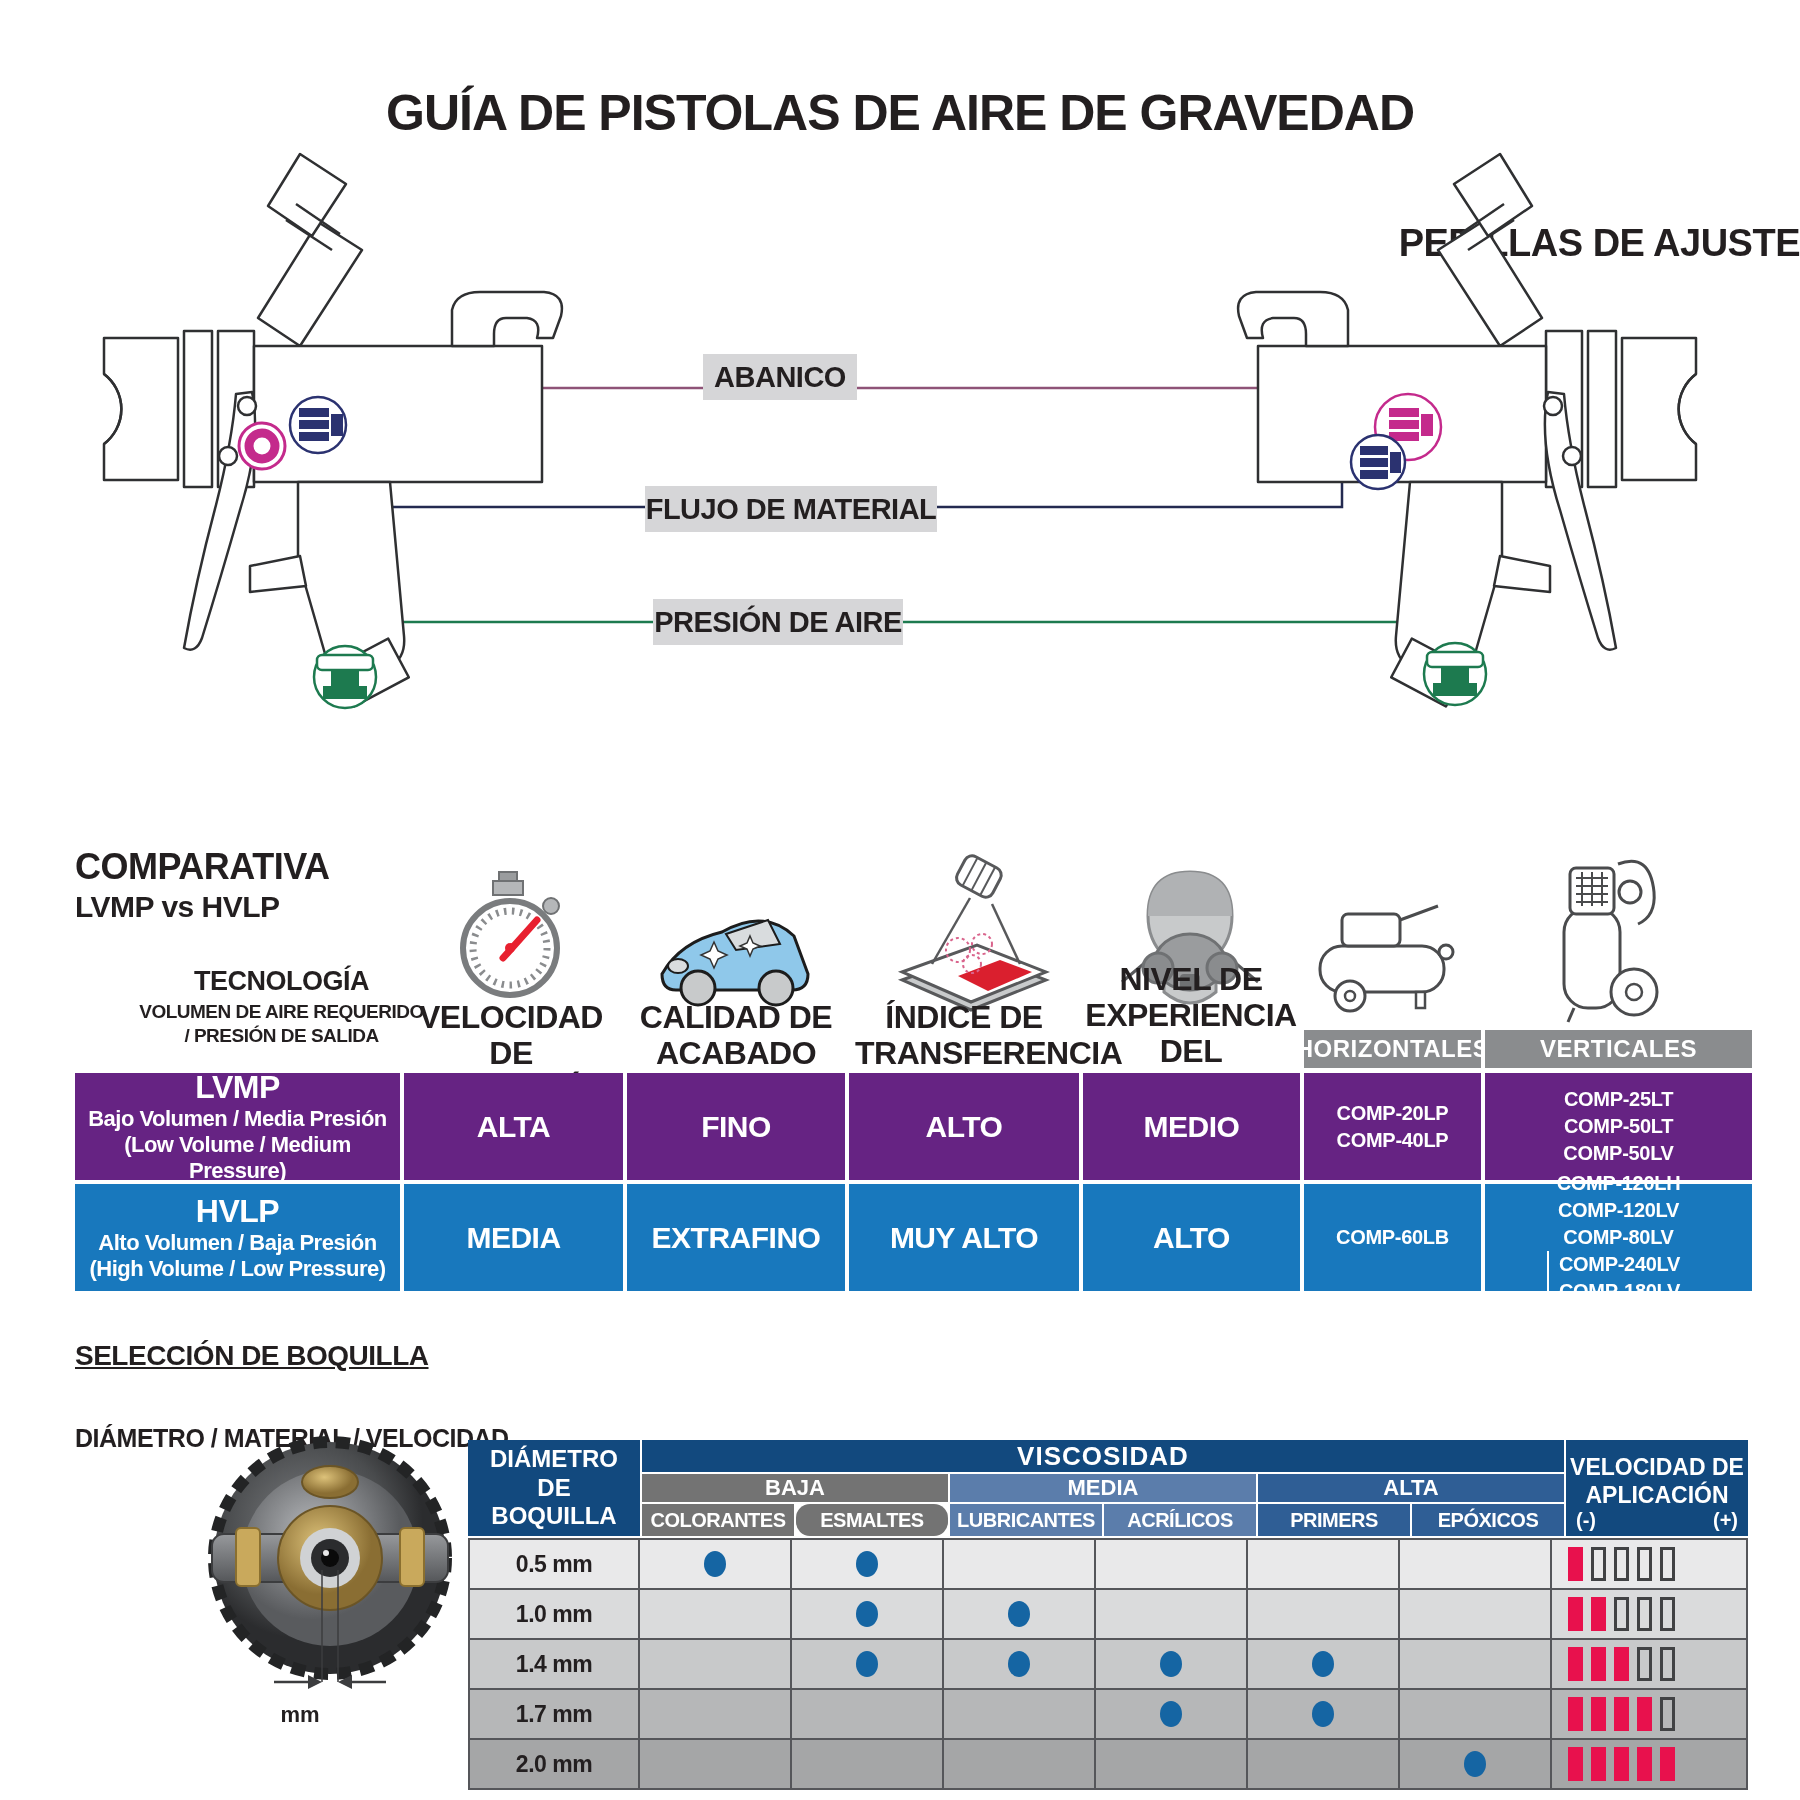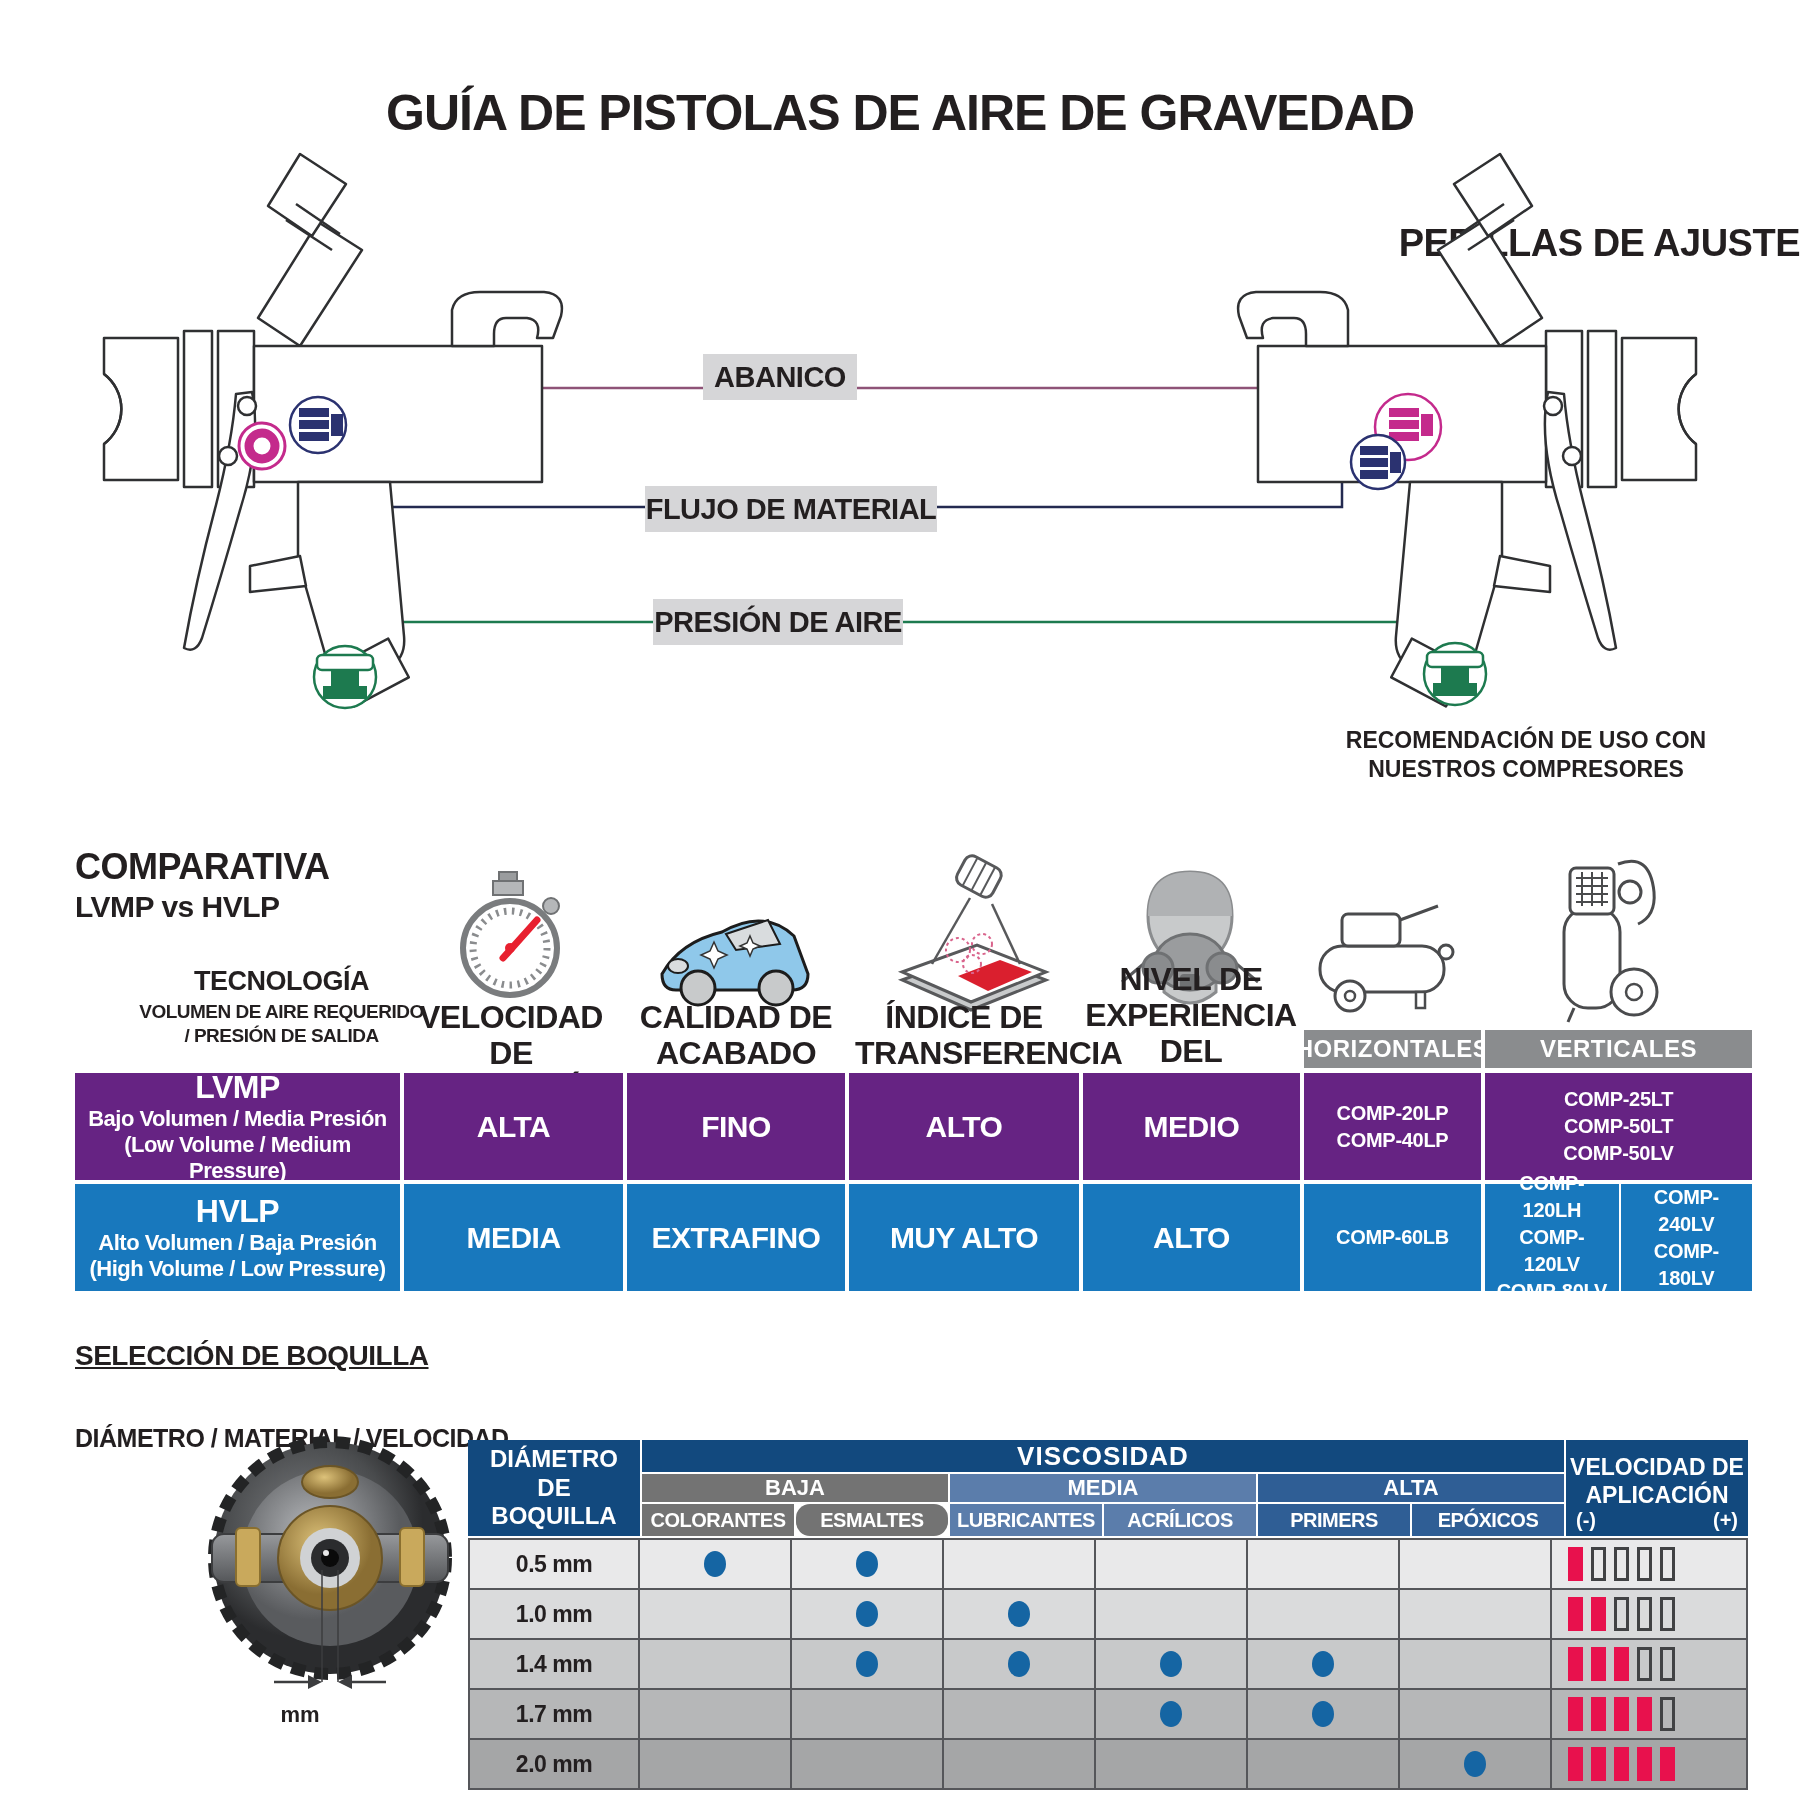--- a/index.html
+++ b/index.html
@@ -30,21 +30,21 @@
              grid-template-columns:325px 219px 218px 230px 217px 177px 267px;
              grid-template-rows:107px 107px;gap:4px;}
   .cmp-cell{display:flex;flex-direction:column;align-items:center;justify-content:center;
             color:#fff;text-align:center;}
   .lvmp{background:#662383;}
   .hvlp{background:#1878bd;}
   .cmp-tech-name{font-size:32px;font-weight:bold;letter-spacing:-0.5px;}
   .cmp-tech-sub{font-size:22px;font-weight:bold;line-height:1.18;letter-spacing:-0.5px;}
   .cmp-value{font-size:30px;font-weight:bold;letter-spacing:-0.5px;}
   .cmp-code{font-size:20px;font-weight:bold;line-height:1.35;letter-spacing:-0.3px;}
-  .vert-split{flex-direction:row;align-items:center;justify-content:center;gap:0;}
+  .vert-split{flex-direction:column;align-items:center;justify-content:center;gap:0;}
   .vert-split .half{padding:0 10px;}
   .vert-split .half.right{border-left:2px solid #fff;}
   
   #noz-heading{left:75px;top:1340px;font-size:28px;font-weight:bold;letter-spacing:-0.5px;text-decoration:underline;}
   #noz-subheading{left:75px;top:1424px;font-size:25px;font-weight:bold;letter-spacing:-0.5px;}
   #mm-label{left:250px;top:1702px;width:100px;text-align:center;font-size:22px;font-weight:bold;}
   #noz-table{left:468px;top:1440px;width:1280px;}
   .bt-grid{display:grid;grid-template-columns:172px repeat(6,152px) 1fr;gap:2px;}
   .navy{background:#12497e;color:#fff;}
   .steel-light{background:#737373;color:#fff;}
@@ -163,21 +163,20 @@
       <rect x="1433" y="683" width="44" height="13" fill="#1d7a4f"></rect>
     </g>
   </svg>
 
   <div class="abs knob-label" id="lbl-abanico">ABANICO</div>
   <div class="abs knob-label" id="lbl-flujo">FLUJO DE MATERIAL</div>
   <div class="abs knob-label" id="lbl-presion">PRESIÓN DE AIRE</div>
 
   <div class="abs" id="cmp-heading">COMPARATIVA</div>
   <div class="abs" id="cmp-subheading">LVMP vs HVLP</div>
-  <div class="abs" id="rec-heading">RECOMENDACIÓN DE USO CON NUESTROS COMPRESORES</div>
 
   <svg class="abs" style="left:455px;top:868px;" width="115" height="140" viewBox="0 0 115 140">
     <rect x="44" y="4" width="18" height="10" fill="#9a9c9e" stroke="#6f7173" stroke-width="2"></rect>
     <rect x="38" y="13" width="30" height="14" fill="#b5b7b9" stroke="#6f7173" stroke-width="2"></rect>
     <circle cx="96" cy="38" r="8" fill="#b5b7b9" stroke="#6f7173" stroke-width="2"></circle>
     <circle cx="55" cy="80" r="47" fill="#fff" stroke="#7a7c7e" stroke-width="6"></circle>
     <circle cx="55" cy="80" r="37" fill="none" stroke="#8a8c8e" stroke-width="7" stroke-dasharray="2.5,5.5"></circle>
     <line x1="48" y1="90" x2="82" y2="52" stroke="#e8202f" stroke-width="7" stroke-linecap="round"></line>
     <circle cx="55" cy="80" r="5" fill="#e8202f"></circle>
   </svg>

